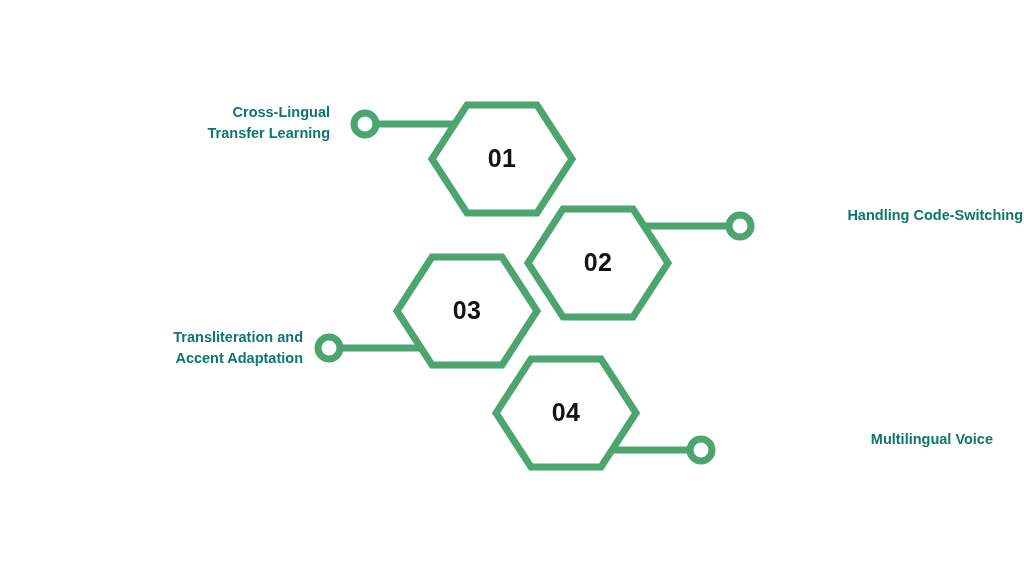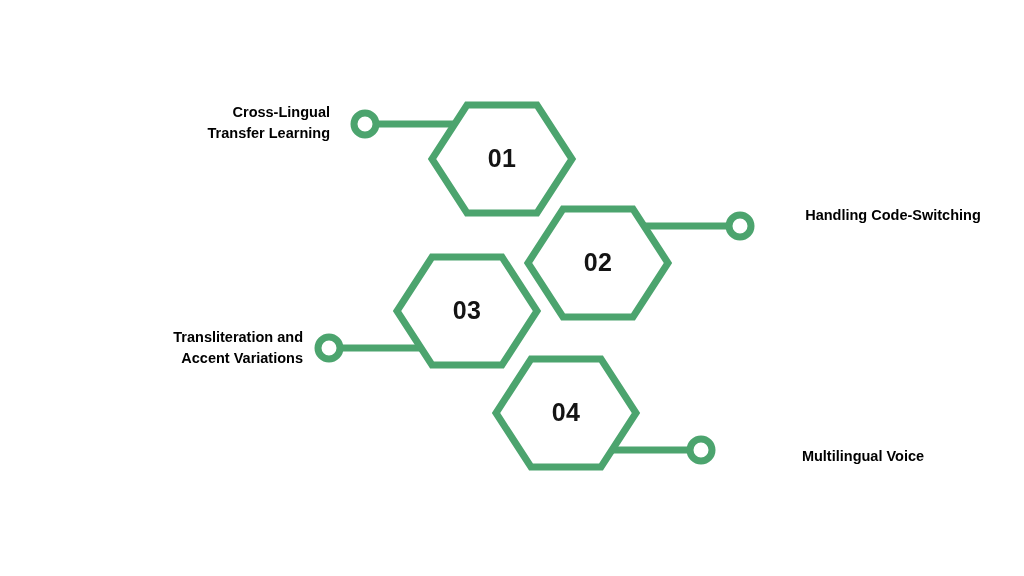--- a/index.html
+++ b/index.html
@@ -50,29 +50,29 @@
     font-weight: bold;
     text-anchor: middle;
     dominant-baseline: middle;
     letter-spacing: 0.3px;
   }
   .label {
     position: absolute;
     font-family: "Liberation Sans", sans-serif;
     font-size: 14.5px;
     font-weight: bold;
-    color: #000000;
+    color: #0f766e;
     line-height: 1.45;
     white-space: nowrap;
   }
   .label.right-align {
     text-align: right;
   }
   .label.left-align {
-    text-align: center;
+    text-align: right;
   }
 </style>
 </head>
 <body>
 
 <div id="canvas">
 
   <svg id="diagram-svg" viewBox="0 0 1024 576">
 
     <line class="connector-line" x1="365" y1="124" x2="470" y2="124"></line>
@@ -109,20 +109,20 @@
     <div>Cross-Lingual</div>
     <div>Transfer Learning</div>
   </div>
 
   <div class="label left-align" style="left:763px; top:205px; width:260px;">
     <div>Handling Code-Switching</div>
   </div>
 
   <div class="label right-align" style="right:721px; top:327px; width:260px;">
     <div>Transliteration and</div>
-    <div>Accent Variations</div>
+    <div>Accent Adaptation</div>
   </div>
 
-  <div class="label left-align" style="left:733px; top:446px; width:260px;">
+  <div class="label left-align" style="left:733px; top:429px; width:260px;">
     <div>Multilingual Voice</div>
   </div>
 
 </div>
 
 </body></html>

